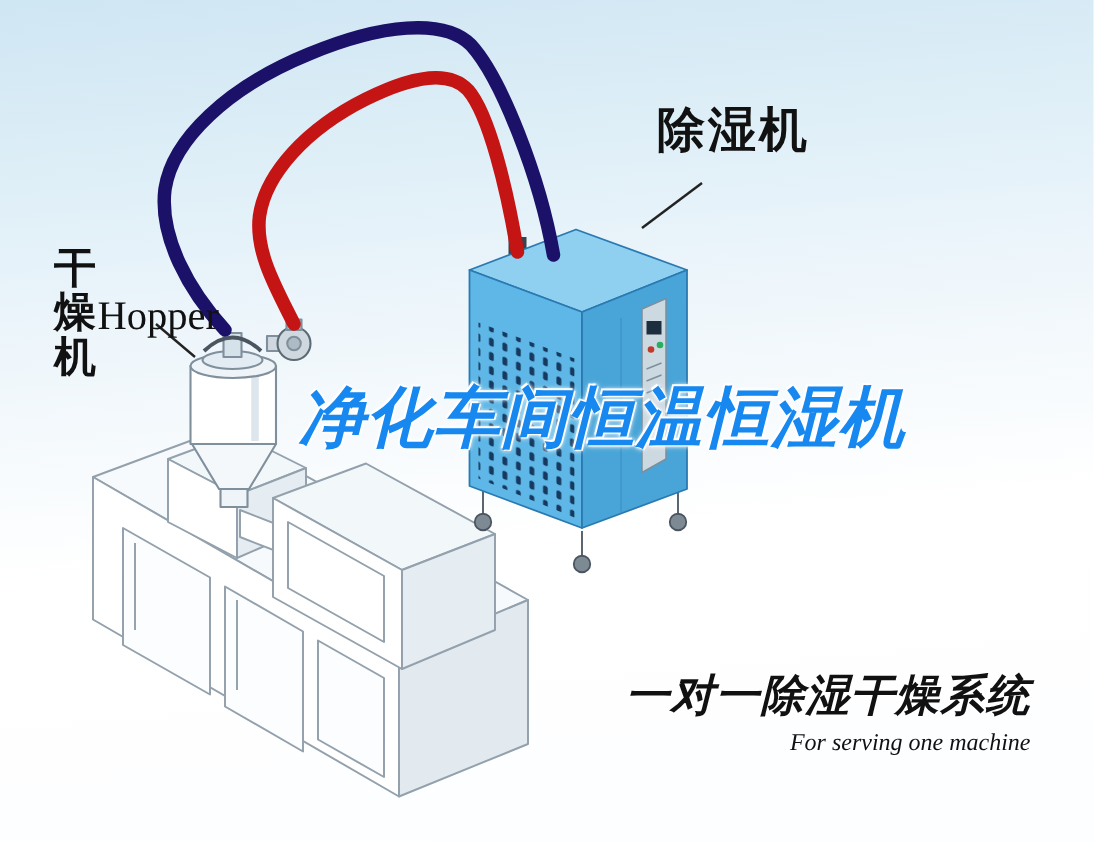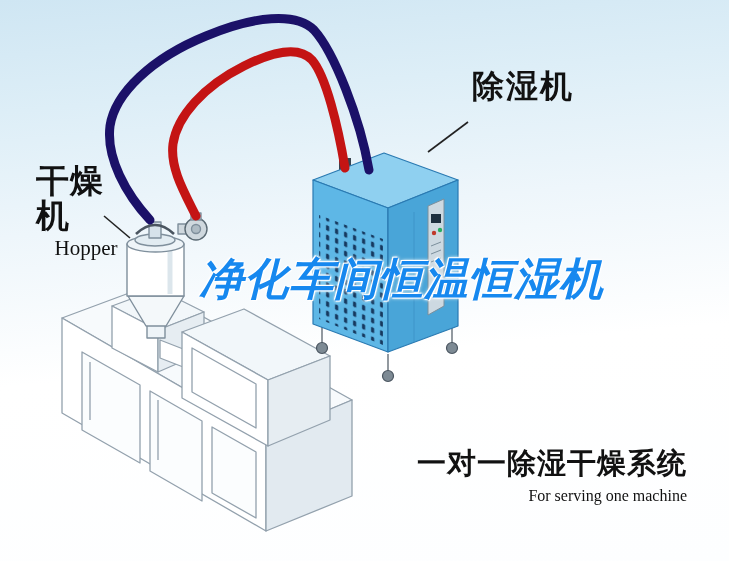--- a/index.html
+++ b/index.html
@@ -3,30 +3,30 @@
 <meta charset="utf-8">
 <style>
   html,body{margin:0;padding:0;}
   .stage{
     position:relative;width:729px;height:561px;overflow:hidden;
     background:linear-gradient(175deg,#cfe6f3 0%,#ddeef7 18%,#eef6fb 38%,#ffffff 62%,#fdfeff 100%);
     font-family:"Liberation Sans","DejaVu Sans",sans-serif;
   }
   .stage svg{position:absolute;left:0;top:0;}
   .label{position:absolute;color:#111;line-height:1.05;}
-  .label-col{display:flex;flex-direction:column;align-items:center;text-align:left;}
+  .label-col{display:flex;flex-direction:row;align-items:center;text-align:right;}
   .cn{font-weight:bold;font-family:"DejaVu Sans","Liberation Sans",sans-serif;}
   .en{font-family:"Liberation Serif","DejaVu Serif",serif;}
   .dehum-label{left:438px;top:70px;width:170px;}
   .dehum-label .cn{font-size:32px;letter-spacing:2px;}
   .dehum-label .en{font-size:24px;margin-top:6px;}
   .hopper-label{left:36px;top:164px;width:100px;}
-  .hopper-label .cn{font-size:33px;letter-spacing:1px;}
-  .hopper-label .en{font-size:21px;margin-top:4px;}
-  .bottom-label{right:42px;top:448px;width:300px;display:flex;flex-direction:column;align-items:flex-end;text-align:right;}
+  .hopper-label .cn{font-size:28px;letter-spacing:1px;}
+  .hopper-label .en{font-size:27px;margin-top:4px;}
+  .bottom-label{right:42px;top:448px;width:300px;display:flex;flex-direction:column;align-items:flex-end;text-align:right;font-style:italic;}
   .bottom-label .cn{font-size:29px;letter-spacing:1px;}
   .bottom-label .en{font-size:16px;margin-top:10px;}
   .watermark{
     left:168px;top:256px;width:430px;
     font-size:44px;font-weight:bold;font-style:italic;
     font-family:"DejaVu Sans","Liberation Sans",sans-serif;
     color:#1688ef;letter-spacing:1px;white-space:nowrap;
     text-shadow:0 0 2px #fff,0 0 3px #fff,0 0 4px #fff,1px 1px 0 #fff,-1px -1px 0 #fff;
     padding-left:31px;
   }

